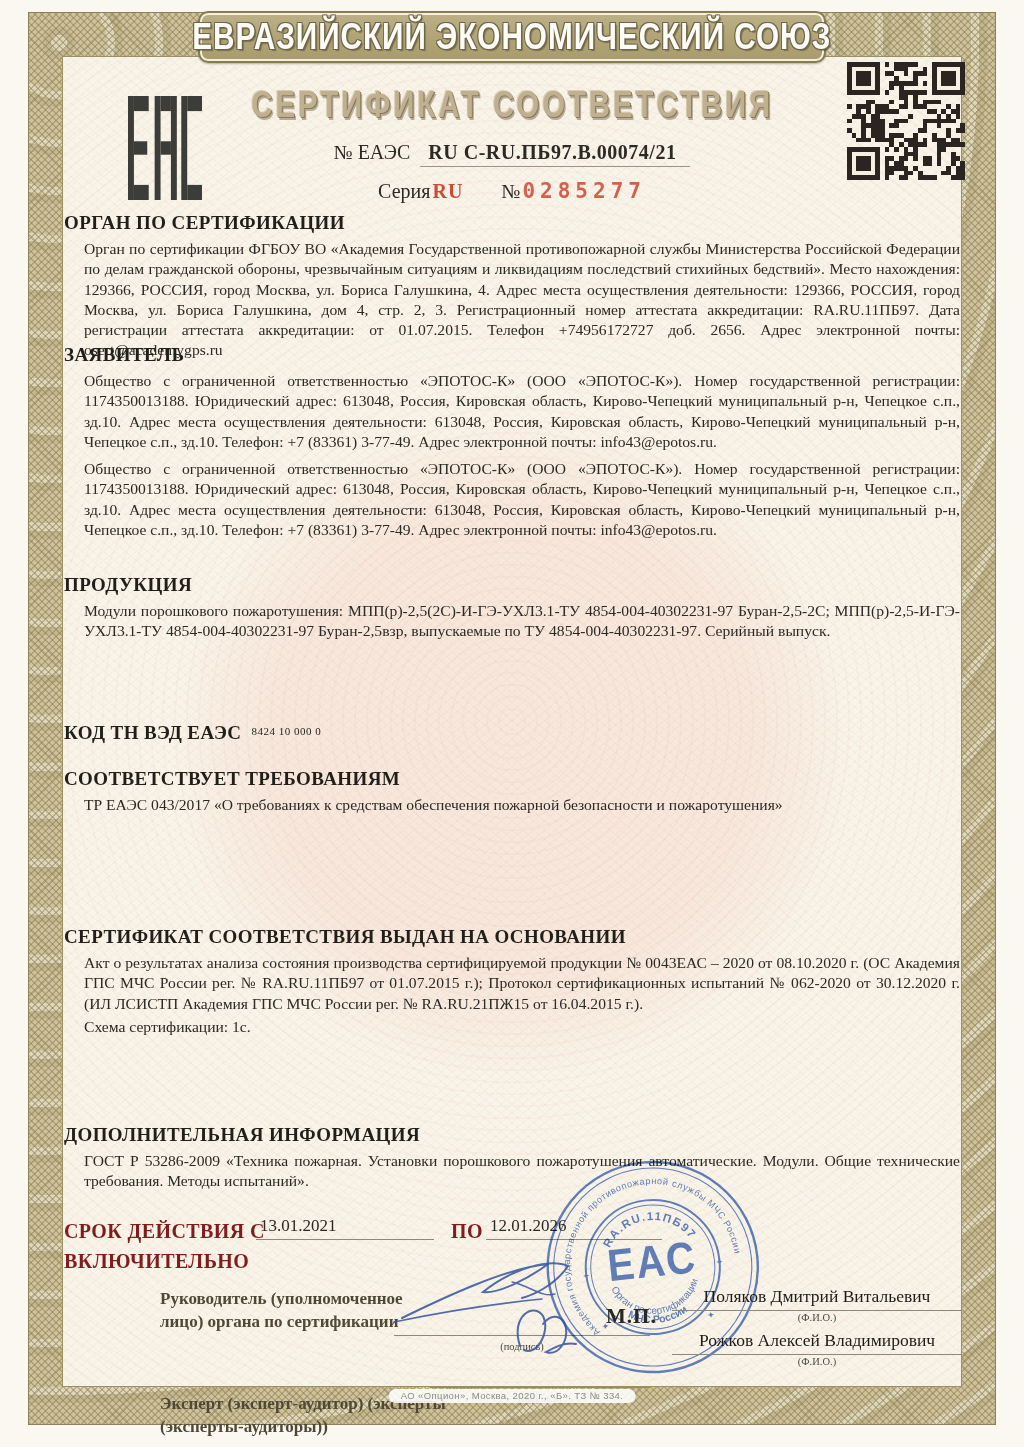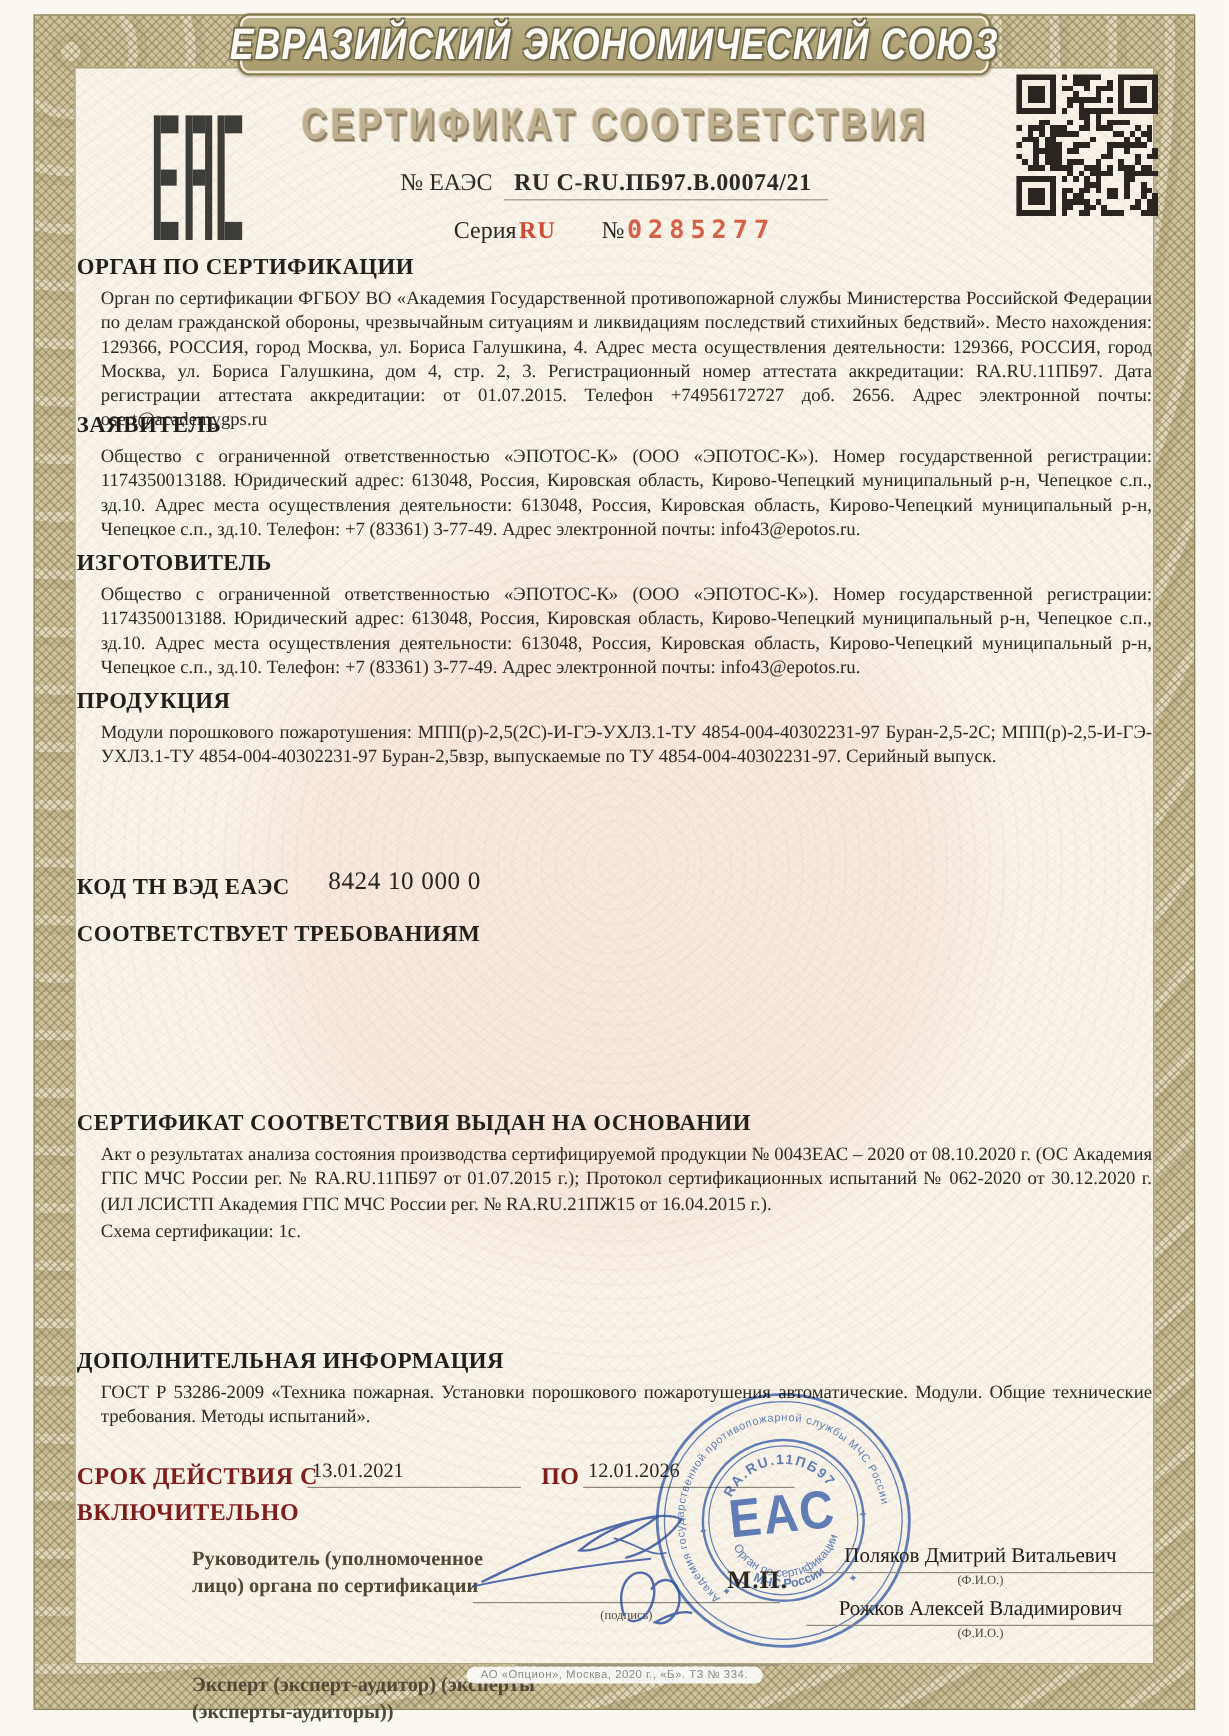--- a/index.html
+++ b/index.html
@@ -31,21 +31,21 @@
       repeating-linear-gradient(40deg, rgba(214,193,148,.12) 0 1px, transparent 1px 7px),
       repeating-linear-gradient(-40deg, rgba(214,193,148,.12) 0 1px, transparent 1px 7px);
   }
   
   .banner {
     position:absolute; top:11px; left:50%; transform:translateX(-50%);
     width:628px; height:52px; z-index:5;
     background:linear-gradient(#bcb088,#b0a476 55%,#a89c6e);
     border:2px solid #877b50; border-radius:10px;
     box-shadow:inset 0 0 0 2px #f4efdf, 0 1px 2px rgba(90,80,50,.4);
-    display:flex; align-items:center; justify-content:center;font-style:italic;
+    display:flex; align-items:center; justify-content:center;
   }
   .banner-text {
     font-family:"Liberation Sans", sans-serif;
     font-weight:bold; font-size:31px; letter-spacing:1px;
     color:#fdfcf6; white-space:nowrap;
     transform:scale(.96,1.18);
     text-shadow:1px 1px 0 #6f654a, -1px 1px 0 #6f654a, 1px -1px 0 #6f654a, -1px -1px 0 #6f654a, 2px 2px 1px rgba(80,70,45,.55);
   }
   .doc-title {
     position:absolute; top:88px; left:0; right:0; text-align:center; z-index:4;
@@ -81,21 +81,21 @@
   .qr-box { position:absolute; left:847px; top:62px; z-index:4; }
   
   .sec { position:absolute; left:64px; right:64px; z-index:3; }
   .sec h2 {
     font-size:19px; font-weight:bold; letter-spacing:.4px;
     color:#211f1a; margin-bottom:5px;
   }
   .sec p {
     font-size:15.6px; line-height:1.3; text-align:justify; color:#2b2923;margin-left:20px;
   }
-  .sec .inline-val { font-weight:normal; font-size:21px; letter-spacing:.5px; vertical-align:4px; margin-left:32px; }
+  .sec .inline-val { font-weight:normal; font-size:11px; letter-spacing:.5px; vertical-align:4px; margin-left:10px; }
   .sec .scheme { margin-top:3px; text-align:left; }
   
   .validity-label, .inclusive-label {
     position:absolute; z-index:3;
     font-size:20px; font-weight:bold; color:#7f1d1d; letter-spacing:.4px;
   }
   .date-slot {
     position:absolute; z-index:3; border-bottom:1px solid #8e887c;
     font-size:17px; color:#2b2923; padding:0 4px 3px 4px; text-align:left;
   }
@@ -389,35 +389,35 @@
   <h2>ОРГАН ПО СЕРТИФИКАЦИИ</h2>
   <p>Орган по сертификации ФГБОУ ВО «Академия Государственной противопожарной службы Министерства Российской Федерации по делам гражданской обороны, чрезвычайным ситуациям и ликвидациям последствий стихийных бедствий». Место нахождения: 129366, РОССИЯ, город Москва, ул. Бориса Галушкина, 4. Адрес места осуществления деятельности: 129366, РОССИЯ, город Москва, ул. Бориса Галушкина, дом 4, стр. 2, 3. Регистрационный номер аттестата аккредитации: RA.RU.11ПБ97. Дата регистрации аттестата аккредитации: от 01.07.2015. Телефон +74956172727 доб. 2656. Адрес электронной почты: osert@academygps.ru</p>
 </section>
 
 <section class="sec" style="top:344px">
   <h2>ЗАЯВИТЕЛЬ</h2>
   <p>Общество с ограниченной ответственностью «ЭПОТОС-К» (ООО «ЭПОТОС-К»). Номер государственной регистрации: 1174350013188. Юридический адрес: 613048, Россия, Кировская область, Кирово-Чепецкий муниципальный р-н, Чепецкое с.п., зд.10. Адрес места осуществления деятельности: 613048, Россия, Кировская область, Кирово-Чепецкий муниципальный р-н, Чепецкое с.п., зд.10. Телефон: +7 (83361) 3-77-49. Адрес электронной почты: info43@epotos.ru.</p>
 </section>
 
 <section class="sec" style="top:459px">
-  <h2>ИЗГОТОВИТЕЛЬ</h2>
   <p>Общество с ограниченной ответственностью «ЭПОТОС-К» (ООО «ЭПОТОС-К»). Номер государственной регистрации: 1174350013188. Юридический адрес: 613048, Россия, Кировская область, Кирово-Чепецкий муниципальный р-н, Чепецкое с.п., зд.10. Адрес места осуществления деятельности: 613048, Россия, Кировская область, Кирово-Чепецкий муниципальный р-н, Чепецкое с.п., зд.10. Телефон: +7 (83361) 3-77-49. Адрес электронной почты: info43@epotos.ru.</p>
 </section>
 
 <section class="sec" style="top:574px">
   <h2>ПРОДУКЦИЯ</h2>
   <p>Модули порошкового пожаротушения: МПП(р)-2,5(2С)-И-ГЭ-УХЛ3.1-ТУ 4854-004-40302231-97 Буран-2,5-2С;  МПП(р)-2,5-И-ГЭ-УХЛ3.1-ТУ 4854-004-40302231-97 Буран-2,5взр, выпускаемые по ТУ 4854-004-40302231-97. Серийный выпуск.</p>
 </section>
 
 <section class="sec" style="top:722px">
   <h2 style="display:inline">КОД ТН ВЭД ЕАЭС</h2><span class="inline-val">8424 10 000 0</span>
 </section>
 
 <section class="sec" style="top:768px">
   <h2>СООТВЕТСТВУЕТ ТРЕБОВАНИЯМ</h2>
+  <p style="text-align:left">ТР ЕАЭС 043/2017 «О требованиях к средствам обеспечения пожарной безопасности и пожаротушения»</p>
 </section>
 
 <section class="sec" style="top:926px">
   <h2>СЕРТИФИКАТ СООТВЕТСТВИЯ  ВЫДАН НА ОСНОВАНИИ</h2>
   <p>Акт о результатах анализа состояния производства сертифицируемой продукции № 0043ЕАС – 2020 от 08.10.2020 г. (ОС Академия ГПС МЧС России рег. № RA.RU.11ПБ97 от 01.07.2015 г.); Протокол сертификационных испытаний № 062-2020 от 30.12.2020 г. (ИЛ ЛСИСТП Академия ГПС МЧС России рег. № RA.RU.21ПЖ15 от 16.04.2015 г.).</p>
   <p class="scheme">Схема сертификации: 1с.</p>
 </section>
 
 <section class="sec" style="top:1124px">
   <h2>ДОПОЛНИТЕЛЬНАЯ ИНФОРМАЦИЯ</h2>

